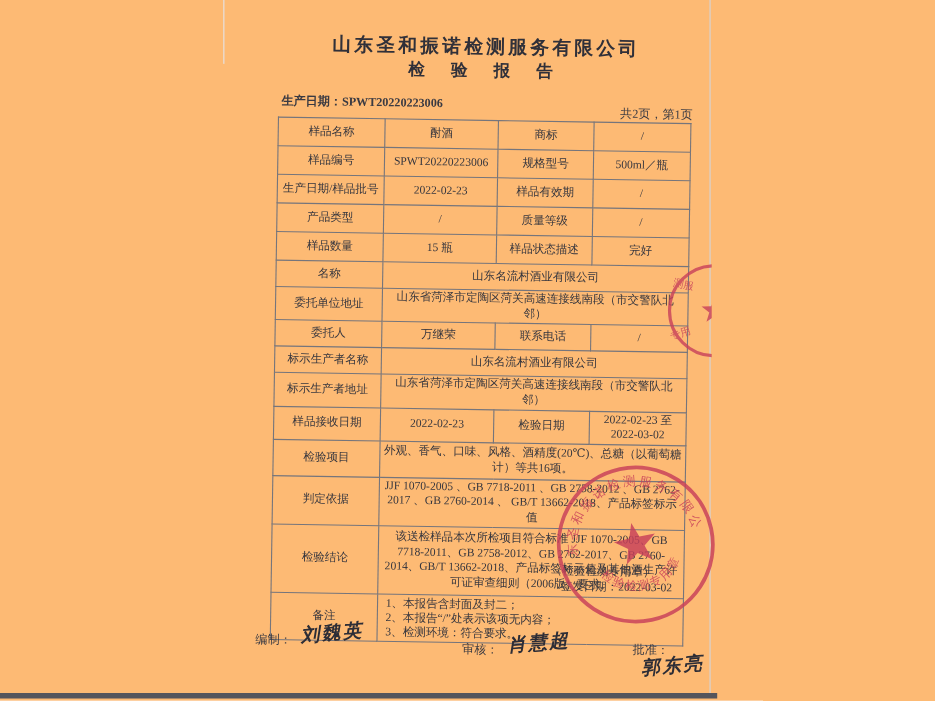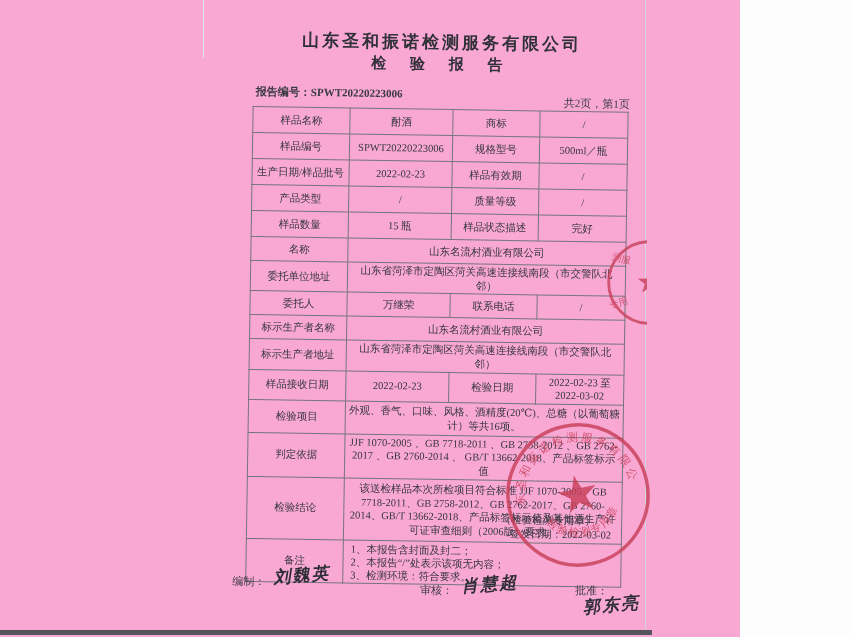--- a/index.html
+++ b/index.html
@@ -3,21 +3,21 @@
 <meta charset="utf-8">
 <style>
   html,body{margin:0;padding:0;}
   body{
     width:850px;height:637px;overflow:hidden;
     background:#fdfdfe;
     font-family:"Liberation Serif","DejaVu Serif",serif;
     color:#38383f;
     position:relative;
   }
-  .canvas{position:absolute;inset:0;width:740px;height:637px;background:#f9a8d4;}
+  .canvas{position:absolute;inset:0;width:850px;height:637px;background:#fdba74;}
   .paper-edge-right{position:absolute;left:645px;top:0;width:1px;height:631px;background:#d4d4d9;}
   .paper-edge-left-top{position:absolute;left:203px;top:0;width:1px;height:58px;background:#e4e4e8;}
   .paper-bottom-shadow{position:absolute;left:0;top:630px;width:652px;height:5px;background:#55555c;}
   .tilt{position:absolute;left:0;top:0;width:660px;height:637px;transform:rotate(0.9deg);transform-origin:255px 85px;}
 
   .company-title{position:absolute;left:253px;top:28px;width:377px;text-align:center;
     font-size:17px;font-weight:bold;letter-spacing:3px;color:#303039;}
   .report-title{position:absolute;left:253px;top:52px;width:377px;text-align:center;
     font-size:15px;font-weight:bold;letter-spacing:10px;color:#303039;}
   .report-no{position:absolute;left:256px;top:84px;font-size:11px;font-weight:bold;color:#3a3a42;}
@@ -52,21 +52,21 @@
 
 <div class="canvas">
   <div class="paper-edge-left-top"></div>
   <div class="paper-edge-right"></div>
   <div class="paper-bottom-shadow"></div>
 
   <div class="tilt">
 
     <div class="company-title">山东圣和振诺检测服务有限公司</div>
     <div class="report-title">检 验 报 告</div>
-    <div class="report-no"><span>报告编号：</span><span>SPWT20220223006</span></div>
+    <div class="report-no"><span>生产日期：</span><span>SPWT20220223006</span></div>
     <div class="pagination">共2页，第1页</div>
 
     <table class="report">
       <colgroup>
           <col style="width:97px">
           <col style="width:103px">
           <col style="width:87px">
           <col style="width:88px">
         </colgroup>
       <tbody>

